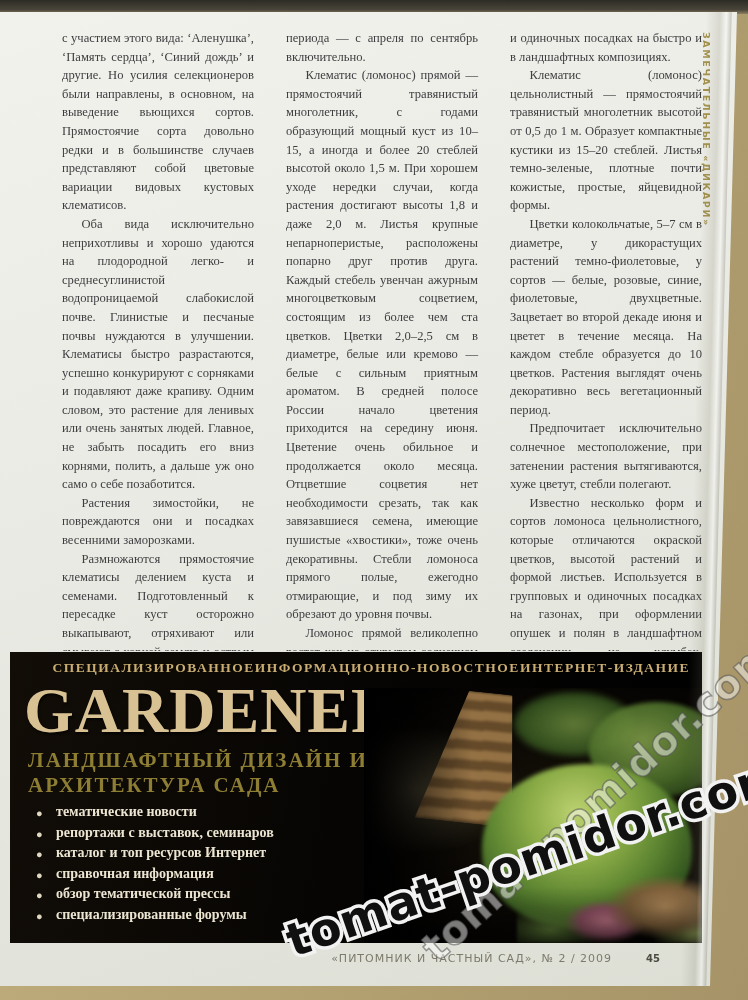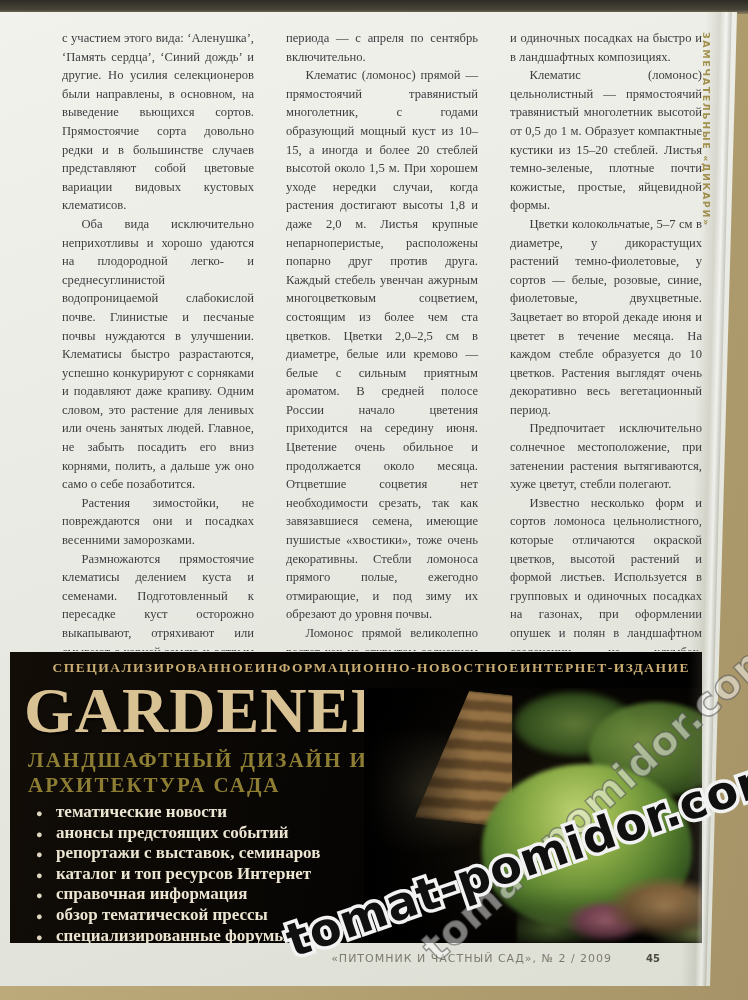--- a/index.html
+++ b/index.html
@@ -64,21 +64,21 @@
   }
   .ad-subtitle {
     position:absolute; left:18px; top:96px;
     font-family:"Liberation Serif","DejaVu Serif",serif;
     font-weight:bold; font-size:21px; letter-spacing:2px; line-height:25px;
     color:#8d7e33;
   }
   .ad-bullets { position:absolute; left:26px; top:150px; list-style:none; }
   .ad-bullets li {
     font-family:"Liberation Serif","DejaVu Serif",serif;
-    font-weight:bold; font-size:17px; line-height:20.6px;
+    font-weight:bold; font-size:14px; line-height:20.6px;
     color:#ece5d2; padding-left:20px; position:relative;
   }
   .ad-bullets li::before {
     content:"●"; position:absolute; left:0; top:1px; font-size:11px; color:#e0d8c2;
   }
   
   .ad-photo { position:absolute; top:36px; right:0; width:338px; height:255px; overflow:hidden; }
   .ph-base { position:absolute; inset:0; background:
       radial-gradient(ellipse 150px 90px at 16% 40%, rgba(230,218,160,.25), transparent 70%),
       radial-gradient(ellipse at 60% 50%, #161209 0%, #070503 70%, #000 100%); }
@@ -170,21 +170,20 @@
         <span>ИНФОРМАЦИОННО-НОВОСТНОЕ</span>
         <span>ИНТЕРНЕТ-ИЗДАНИЕ</span>
       </div>
     <div class="ad-logo">GARDENER.ru</div>
     <div class="ad-subtitle">
       <div>ЛАНДШАФТНЫЙ ДИЗАЙН И</div>
       <div>АРХИТЕКТУРА САДА</div>
     </div>
     <ul class="ad-bullets">
         <li>тематические новости</li>
-        <li>анонсы предстоящих событий</li>
         <li>репортажи с выставок, семинаров</li>
         <li>каталог и топ ресурсов Интернет</li>
         <li>справочная информация</li>
         <li>обзор тематической прессы</li>
         <li>специализированные форумы</li>
       </ul>
 
     <div class="ad-photo">
       <div class="ph-base"></div>
       <div class="ph-steps"></div>

